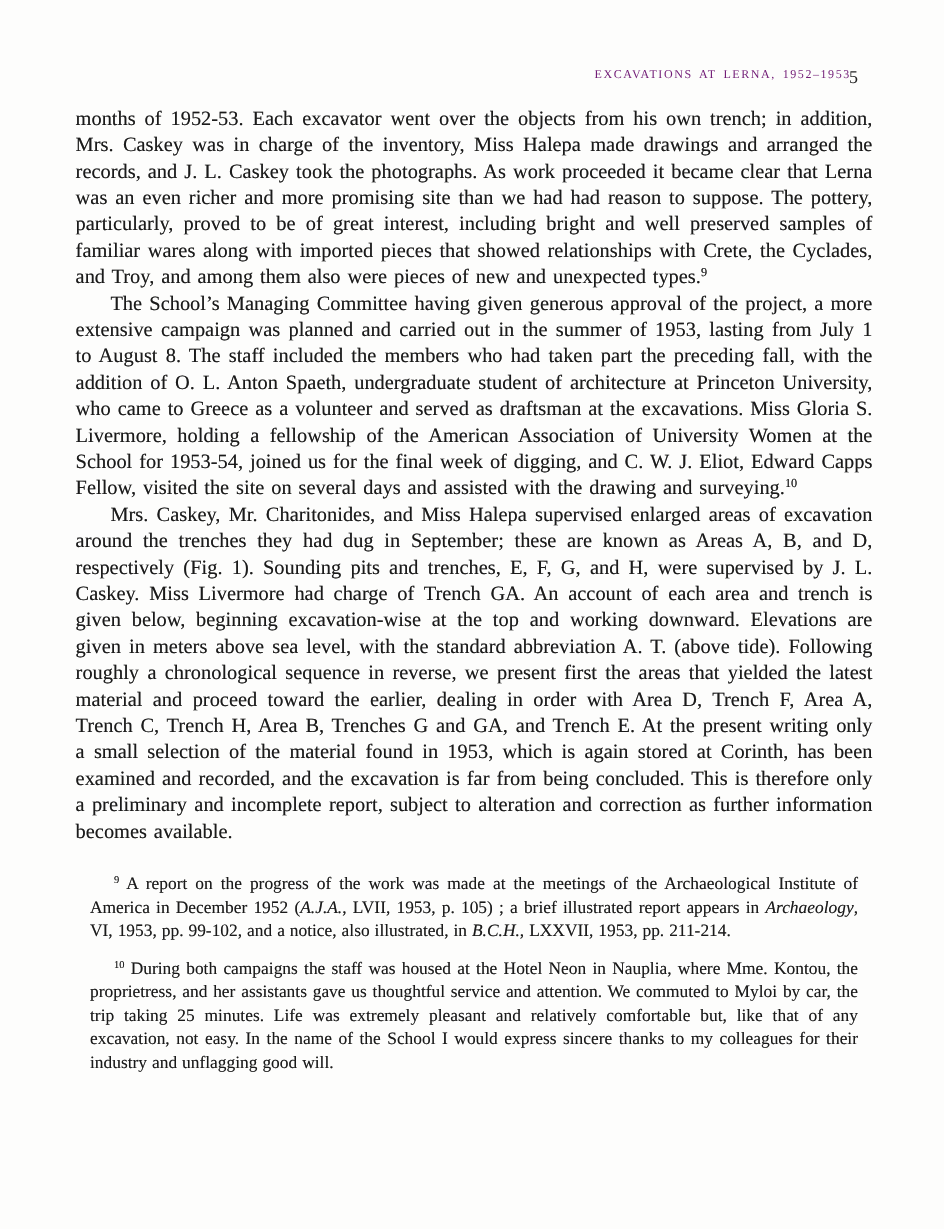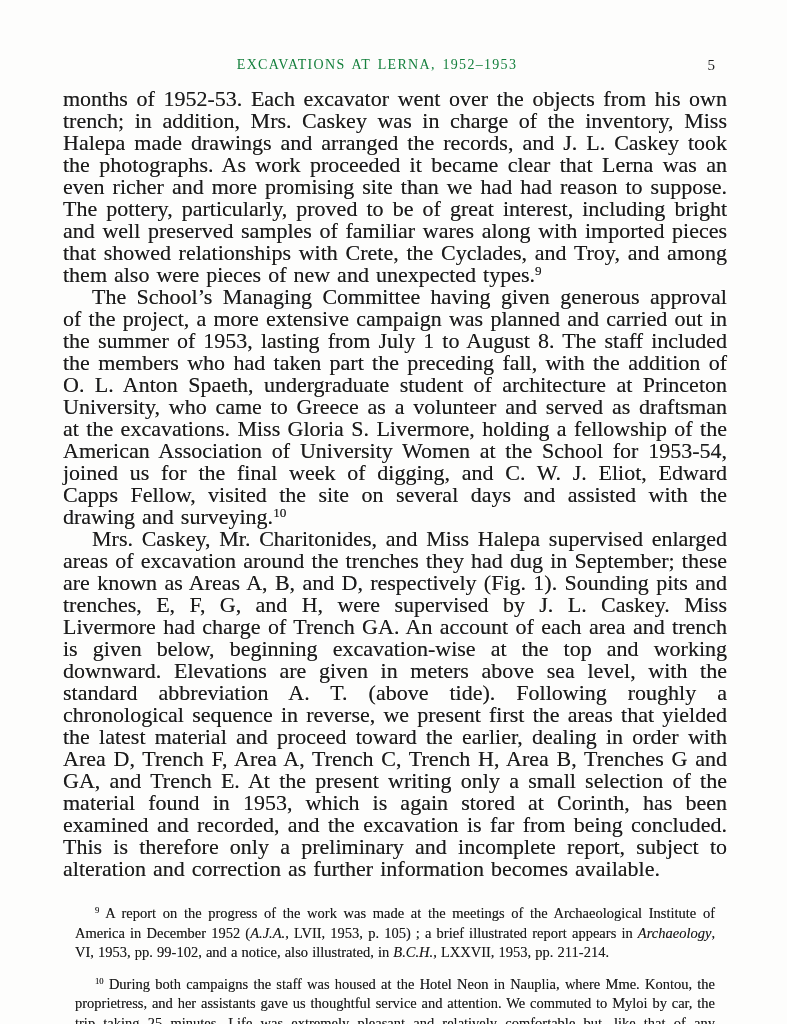--- a/index.html
+++ b/index.html
@@ -20,38 +20,38 @@
   }
   .running-head {
     position: relative;
     height: 21px;
     margin-bottom: 10px;
   }
   .running-title {
     position: absolute;
     left: 0;
     right: 0;
-    text-align: center;
+    text-align: right;
     transform: translateX(-18px);
-    font-size: 14px;
+    font-size: 10px;
     letter-spacing: 1.3px;
     word-spacing: 2px;
     white-space: nowrap;
-    color: #15803d;
+    color: #701a75;
   }
   .page-number {
     position: absolute;
     right: 12px;
     top: 0;
     font-size: 15px;
     color: #222;
   }
   .body-text p {
     margin: 0;
-    font-size: 22px;
+    font-size: 17px;
     line-height: 22px;
     text-align: justify;
     word-spacing: 1.5px;
     text-shadow: 0 0 0.4px rgba(20,20,20,0.55);
   }
   .body-text p.indent { text-indent: 29px; }
   .footnotes {
     margin-top: 24px;
   }
   .footnotes p {

